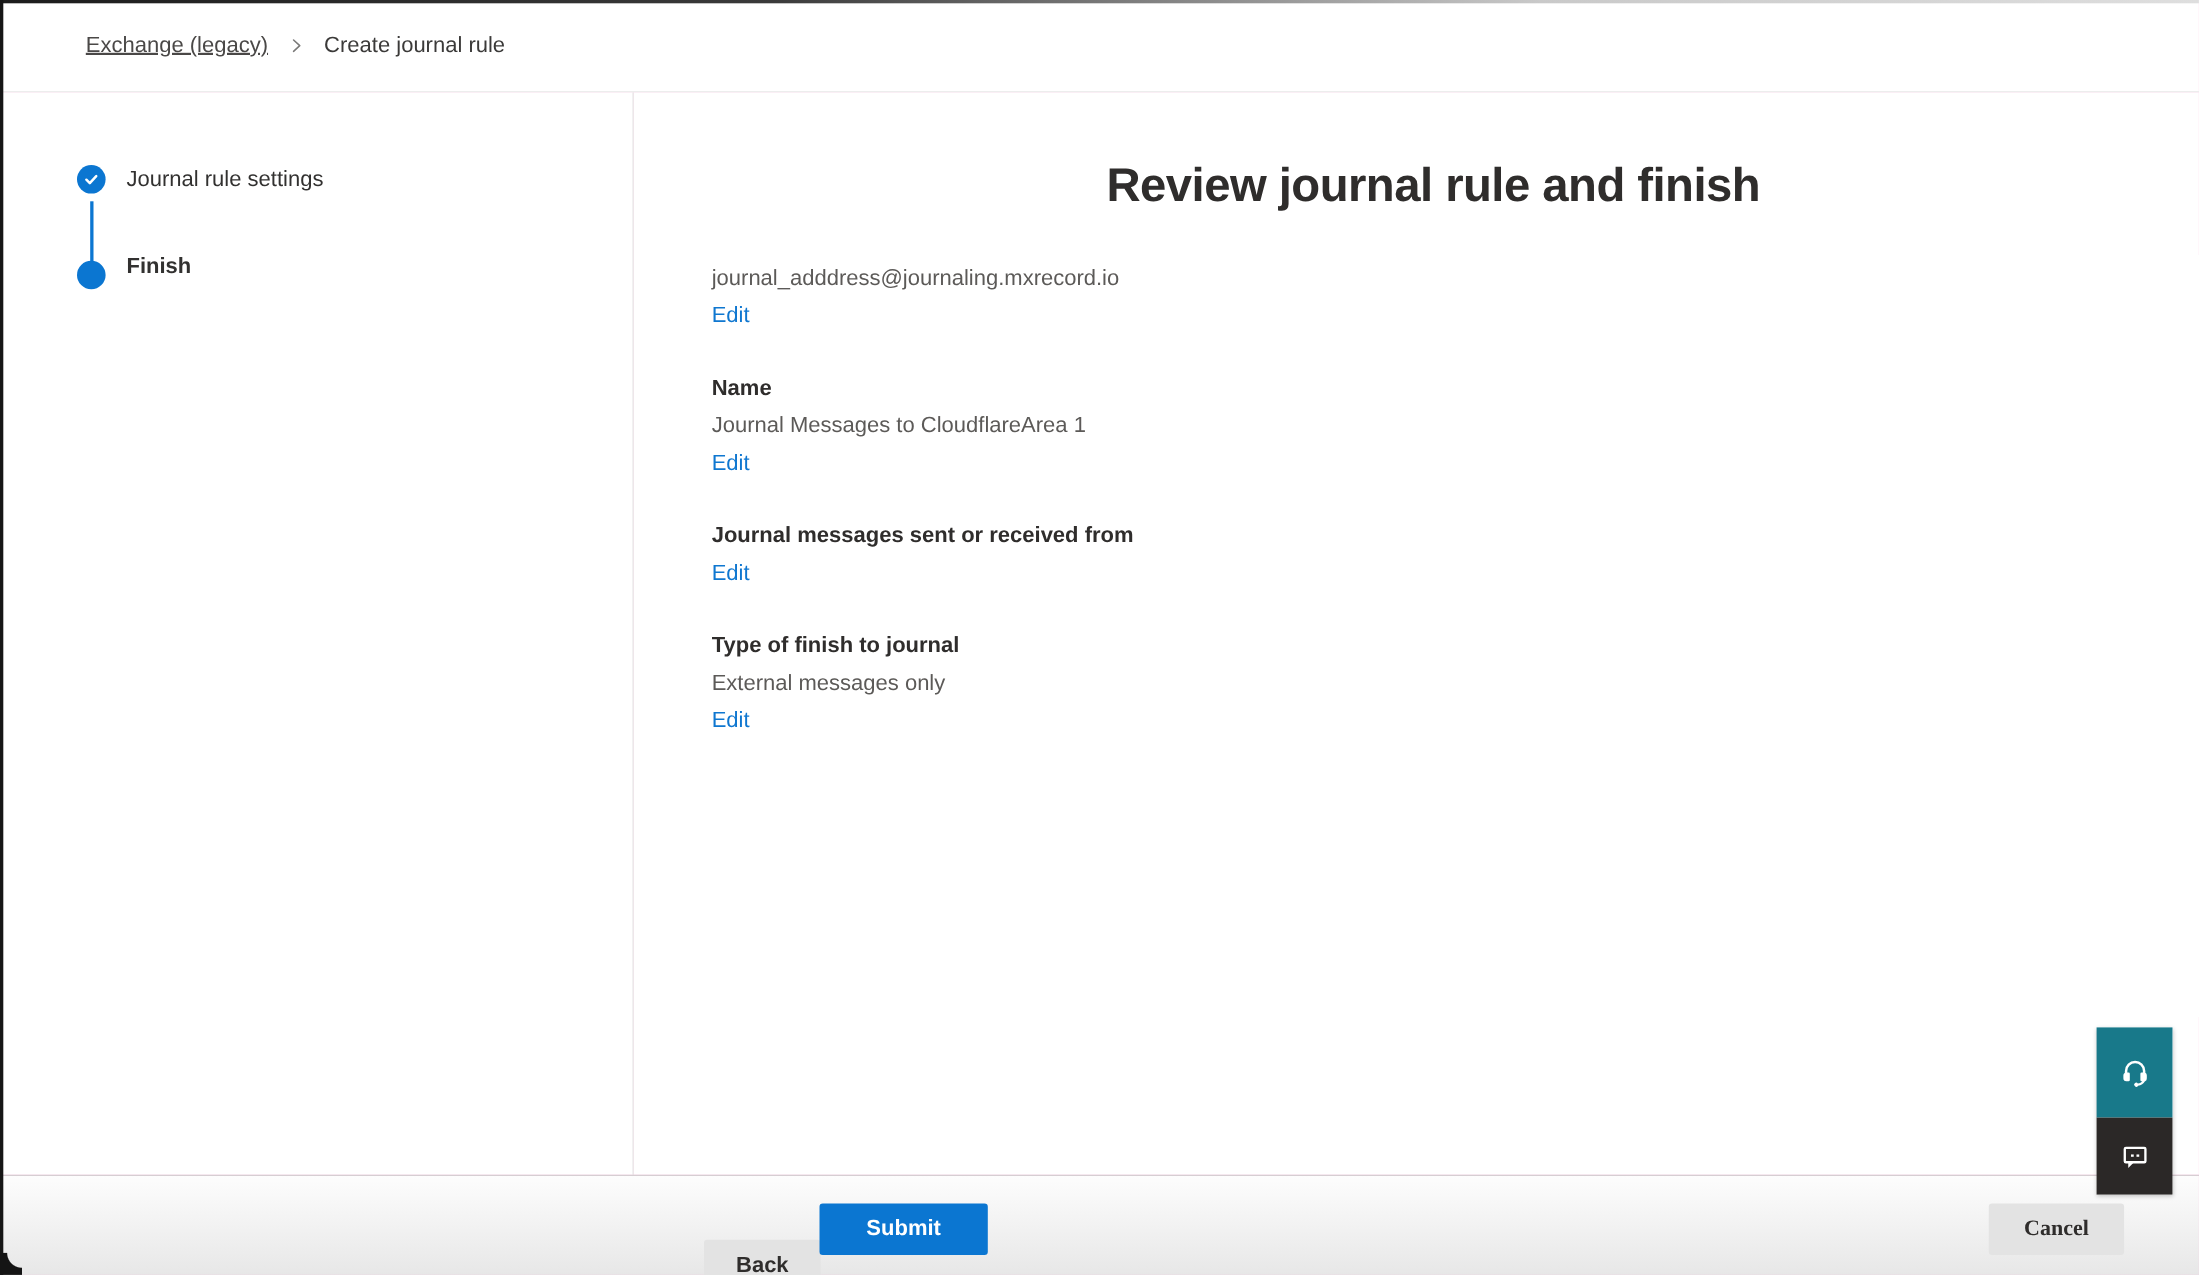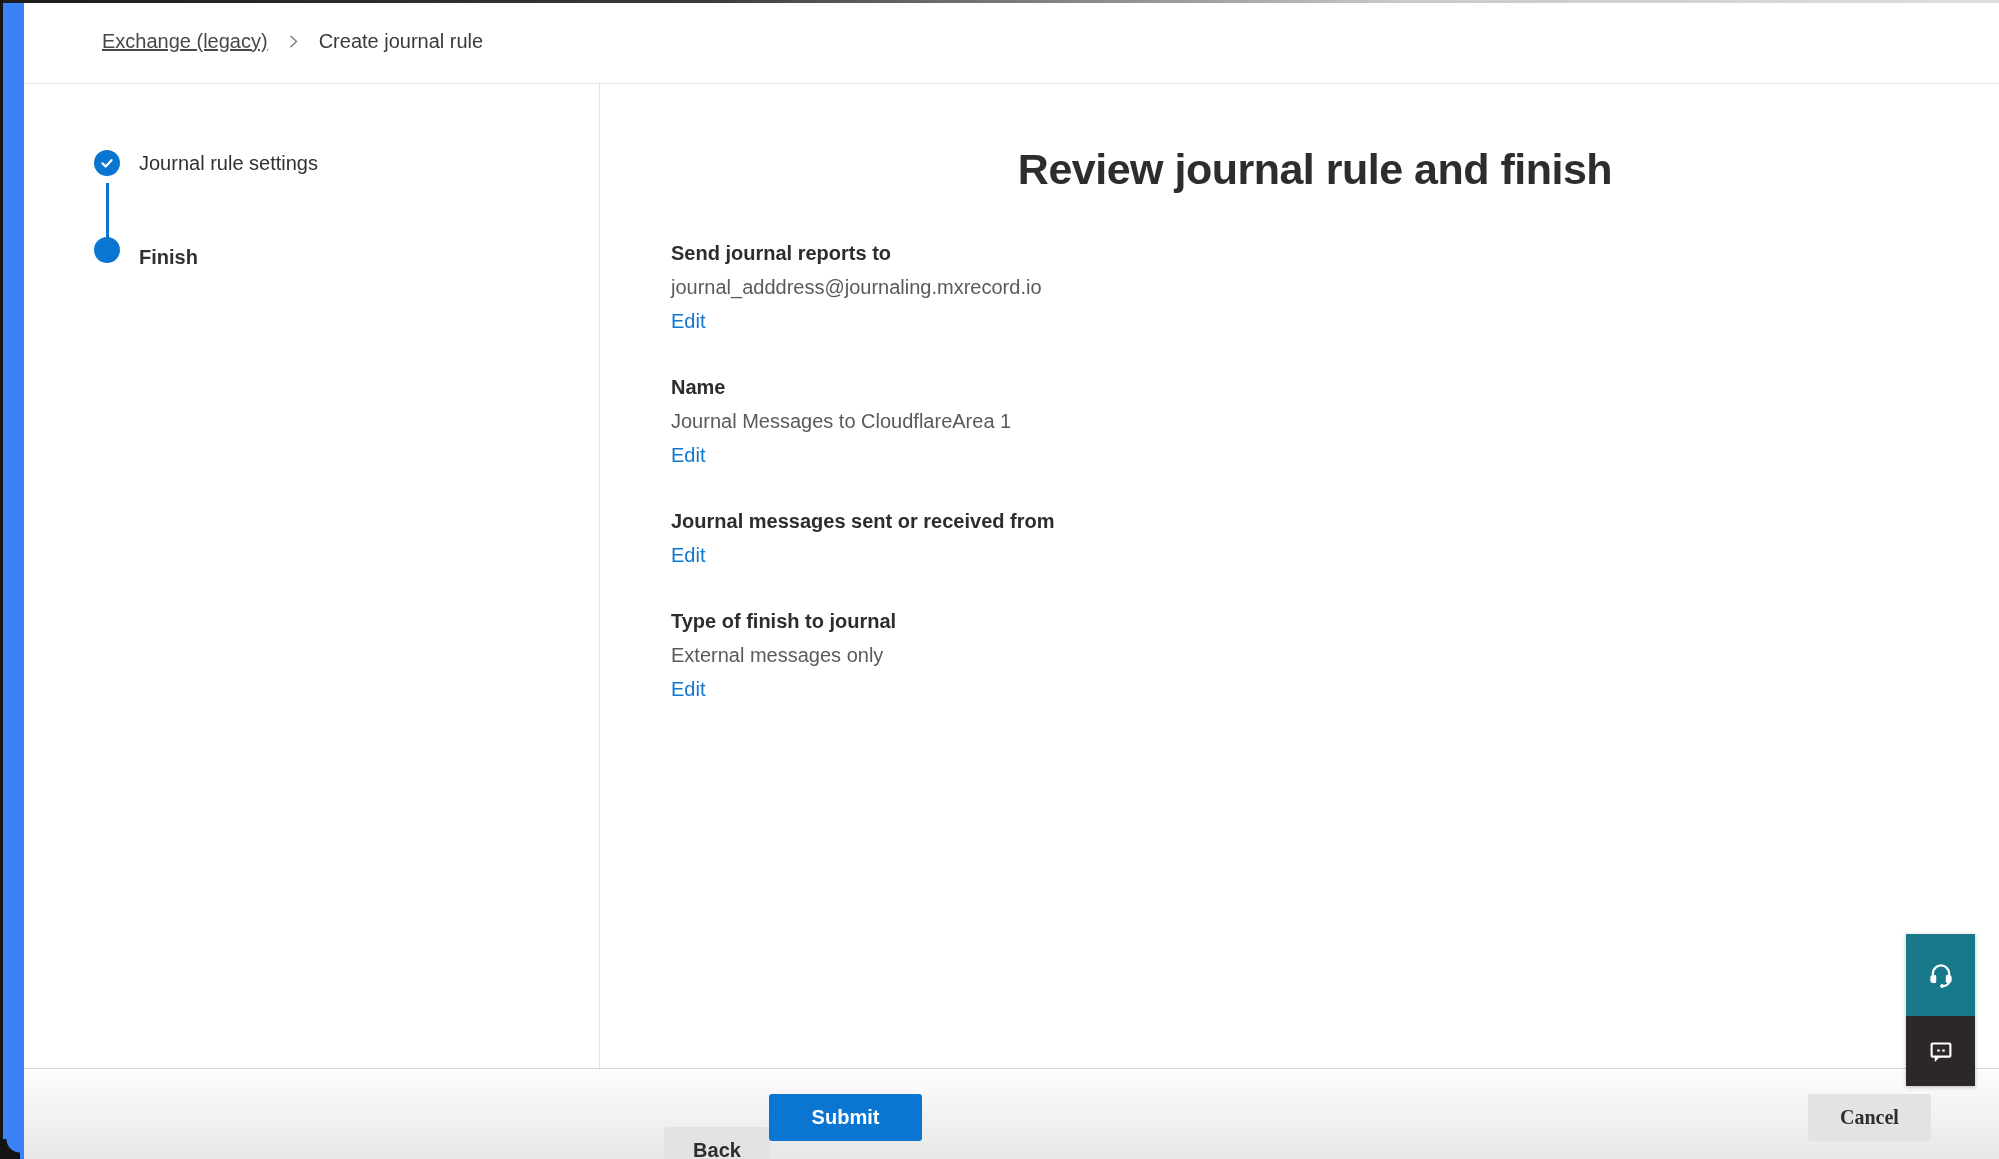--- a/index.html
+++ b/index.html
@@ -4,21 +4,21 @@
 <style>
   * { margin:0; padding:0; box-sizing:border-box; }
   html,body { width:1999px; height:1159px; }
   body {
     font-family:"Liberation Sans", sans-serif;
     background:#ffffff;
     color:#323130;
     overflow:hidden;
     position:relative;
   }
-  .screen { position:relative; width:1999px; height:1159px; background:#3b82f6; display:flex; flex-direction:column;padding-left:24px; }
+  .screen { position:relative; width:1999px; height:1159px; background:#f9a8d4; display:flex; flex-direction:column; }
 
   
   .edge-top { position:absolute; top:0; left:0; right:0; height:3px;
     background:linear-gradient(to right,#1c1c1c 0%,#3a3a3a 35%,#c9c9c9 70%,#dedede 100%); z-index:50; }
   .edge-left { position:absolute; top:0; left:0; bottom:0; width:3px; background:#161616; z-index:50; }
   .corner-bl { position:absolute; left:0; bottom:0; width:20px; height:20px; z-index:51;
     background:radial-gradient(circle at 100% 0%, rgba(0,0,0,0) 0 13px, #141414 14px); }
 
   
   .header { height:84px; flex:0 0 84px; display:flex; align-items:center; padding-left:78px;
@@ -92,28 +92,27 @@
       <div class="step-circle" style="left:70px; top:66px;">
         <svg width="18" height="18" viewBox="0 0 24 24">
           <path d="M6 12.5l4.2 4.2L18 8.2" fill="none" stroke="#ffffff" stroke-width="3" stroke-linecap="round" stroke-linejoin="round"></path>
         </svg>
       </div>
       <span class="step-label" style="top:66px;">Journal rule settings</span>
 
       <div class="step-connector"></div>
 
       <div class="step-circle" style="left:70px; top:153px;"></div>
-      <span class="step-label current" style="top:160px;">Finish</span>
+      <span class="step-label current" style="top:145px;">Finish</span>
     </div>
 
     <div class="main">
       <div class="page-title">Review journal rule and finish</div>
 
       <div class="section">
-        <div class="sec-label">Send journal reports to</div>
         <div class="sec-value">journal_adddress@journaling.mxrecord.io</div>
         <a class="edit-link">Edit</a>
       </div>
 
       <div class="section">
         <div class="sec-label">Name</div>
         <div class="sec-value">Journal Messages to CloudflareArea 1</div>
         <a class="edit-link">Edit</a>
       </div>
 

